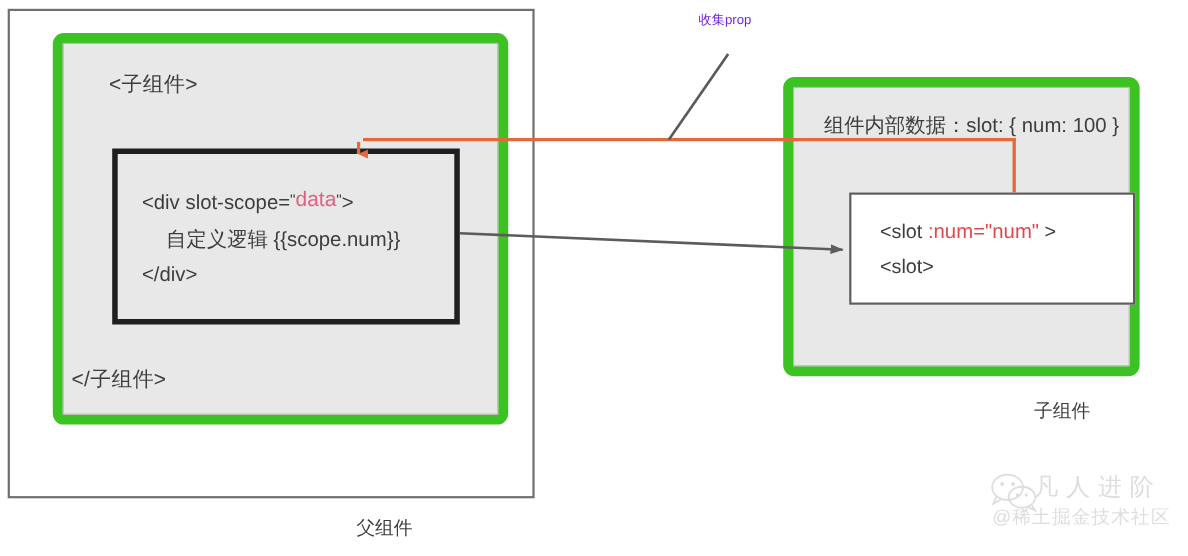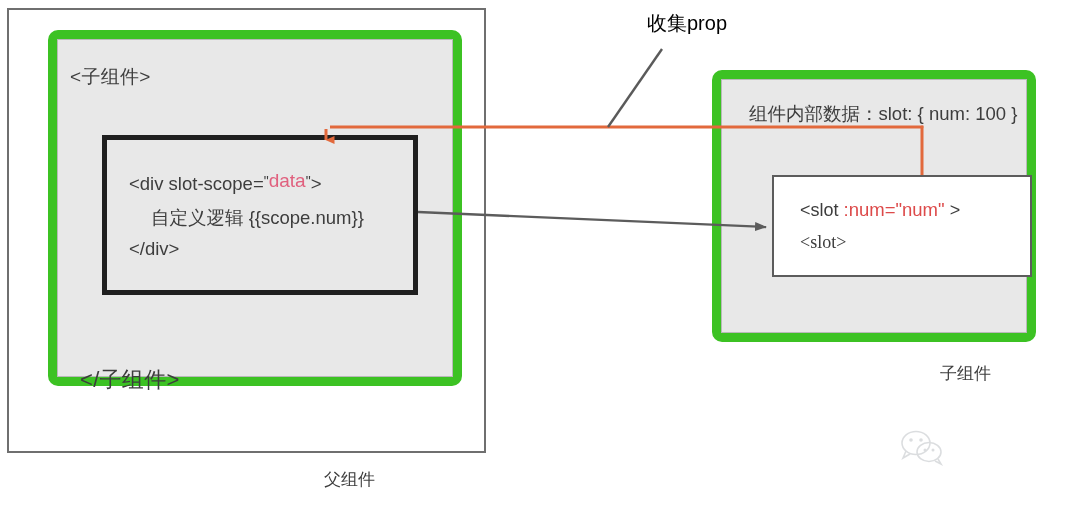--- a/index.html
+++ b/index.html
@@ -63,29 +63,28 @@
   }
 
   
   .label-text {
     position: absolute;
     white-space: nowrap;
     color: #3d3d3d;
     letter-spacing: 0.3px;
   }
   .tag-open {
-    left: 70px;
+    left: 99px;
     top: 64px;
     font-size: 19px;
   }
   .tag-close {
-    left: 80px;
+    left: 65px;
     top: 332px;
-    font-size: 22px;
-    margin-top: 33px;
+    font-size: 19px;
   }
 
   
   .code-box {
     position: absolute;
     left: 102px;
     top: 135px;
     width: 316px;
     height: 160px;
     background: #e8e8e8;
@@ -128,44 +127,43 @@
     border: 2px solid #5c5c5c;
     box-sizing: border-box;
   }
   .slot-line {
     position: absolute;
     white-space: nowrap;
     font-size: 18px;
     color: #3d3d3d;
   }
   .slot-line.s1 { left: 26px; top: 22px; }
-  .slot-line.s2 { left: 26px; top: 55px; font-family: Liberation Serif, serif; }
+  .slot-line.s2 { left: 26px; top: 55px; }
   .slot-red {
     color: #dd4a4a;
     font-size: 18.5px;
   }
 
   
   .caption {
     position: absolute;
     white-space: nowrap;
     font-size: 17px;
     color: #3d3d3d;
   }
   .caption.parent { left: 324px; top: 468px; }
   .caption.child  { left: 940px; top: 362px; }
 
   .annot-label {
     position: absolute;
     left: 635px;
     top: 10px;
-    font-size: 20px;
-    white-space: nowrap;
-    color: #000000;
-    margin-left: 12px;
+    font-size: 12px;
+    white-space: nowrap;
+    color: #6d28d9;
   }
 
   
   .watermark {
     position: absolute;
     left: 896px;
     top: 428px;
     width: 176px;
     height: 66px;
     opacity: 0.35;
@@ -271,15 +269,17 @@
     <svg class="wm-icon" width="44" height="36" viewBox="0 0 44 36">
       <ellipse cx="16" cy="13" rx="14" ry="11.5" fill="none" stroke="#9aa0a6" stroke-width="1.6"></ellipse>
       <path d="M6,21 L3,28 L10,24" fill="none" stroke="#9aa0a6" stroke-width="1.6"></path>
       <circle cx="11" cy="10" r="1.8" fill="#9aa0a6"></circle>
       <circle cx="21" cy="10" r="1.8" fill="#9aa0a6"></circle>
       <ellipse cx="29" cy="22" rx="12" ry="9.5" fill="none" stroke="#9aa0a6" stroke-width="1.6"></ellipse>
       <path d="M38,29 L41,34 L35,31" fill="none" stroke="#9aa0a6" stroke-width="1.6"></path>
       <circle cx="25" cy="20" r="1.5" fill="#9aa0a6"></circle>
       <circle cx="33" cy="20" r="1.5" fill="#9aa0a6"></circle>
     </svg>
+    <div class="wm-row1">凡人进阶</div>
+    <div class="wm-row2">@稀土掘金技术社区</div>
   </div>
 
 </div>
 
 </body></html>

